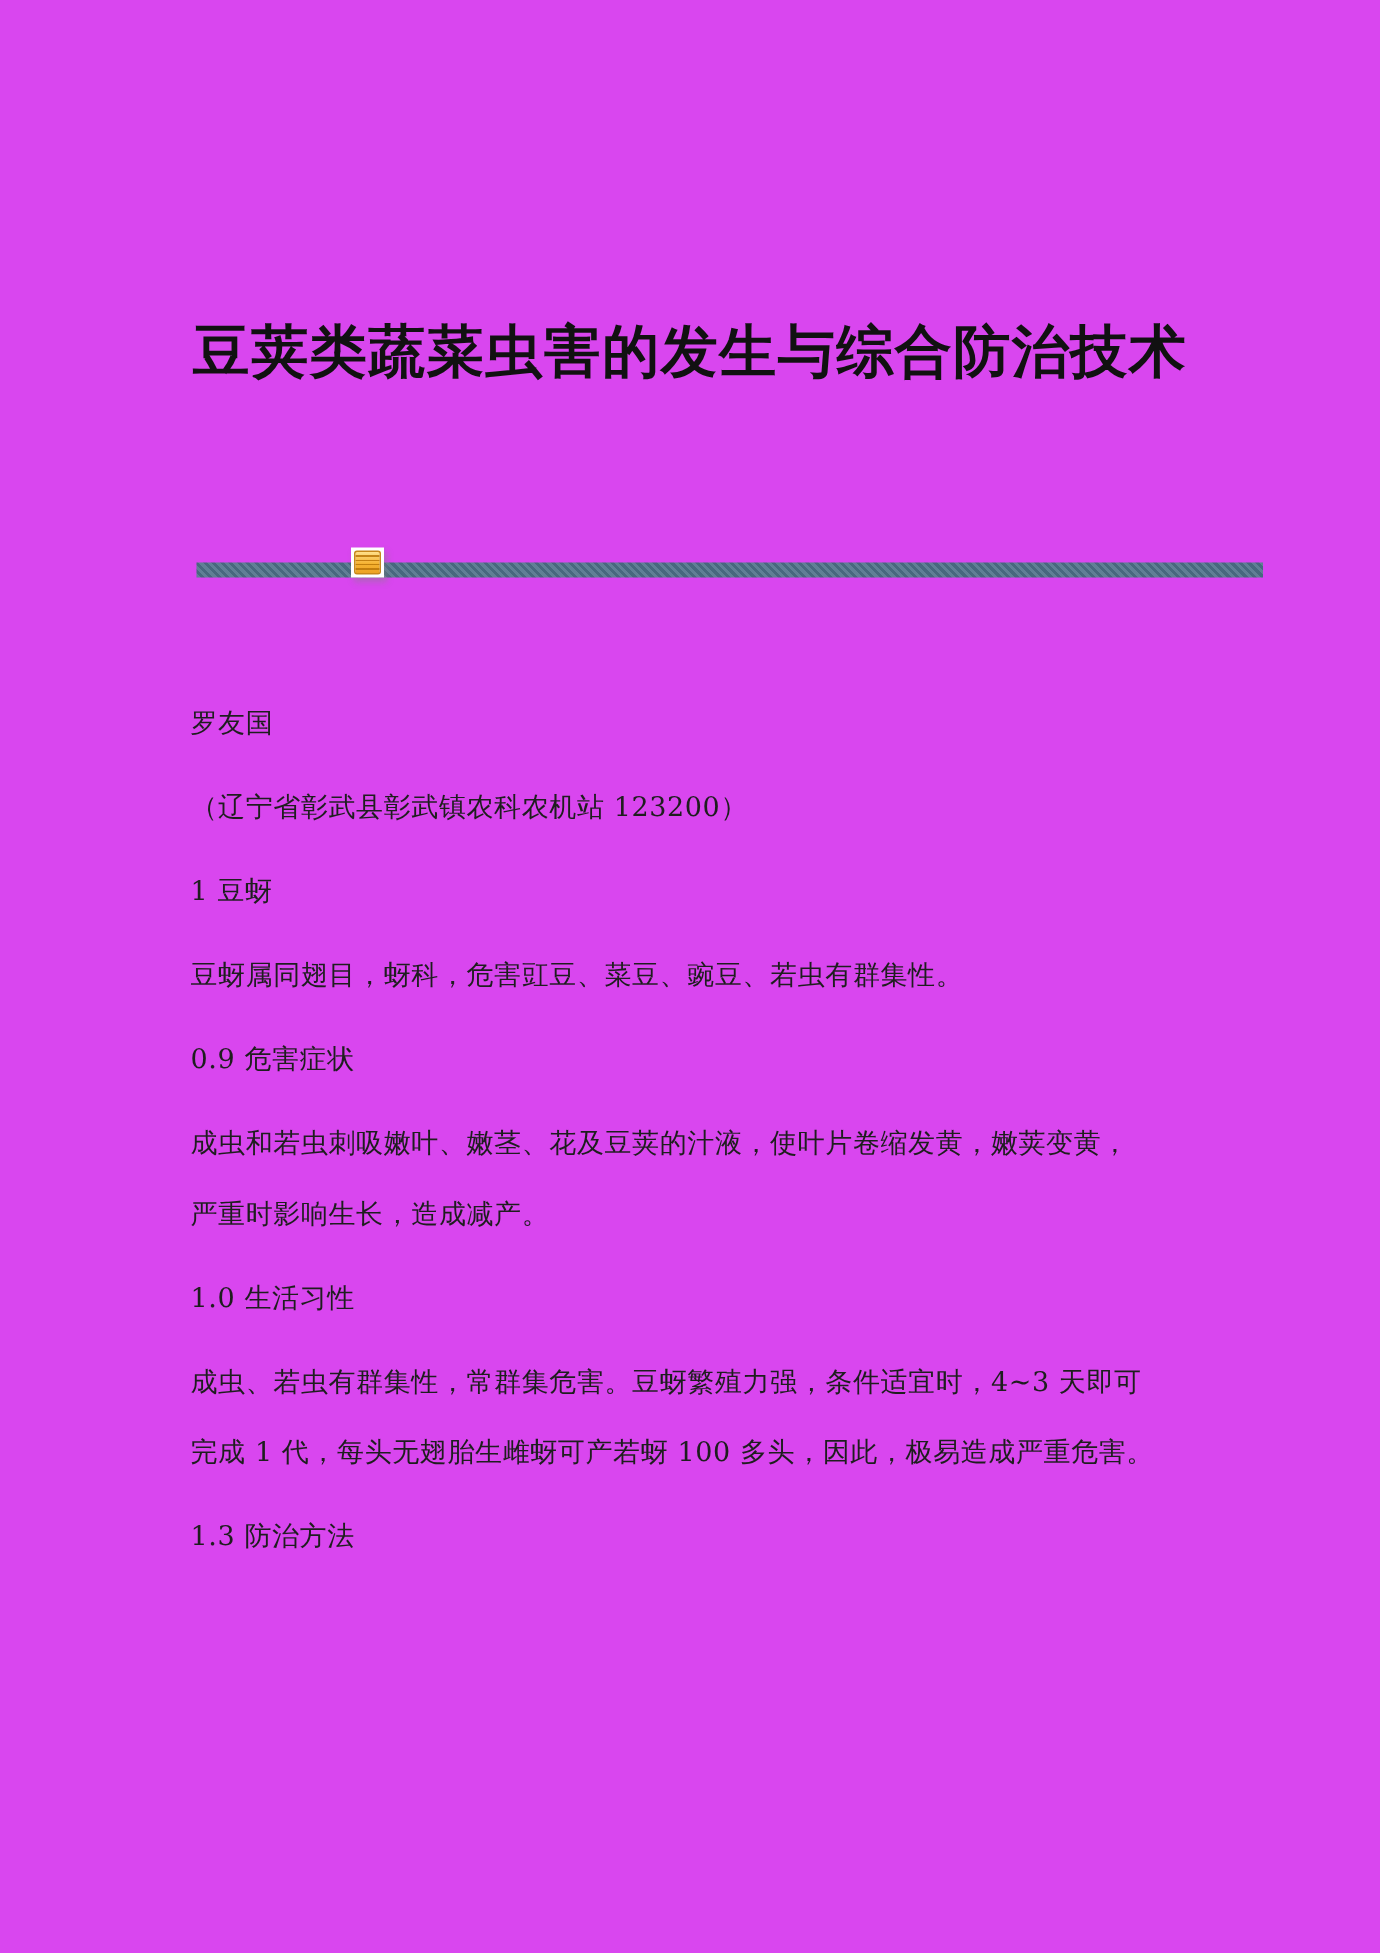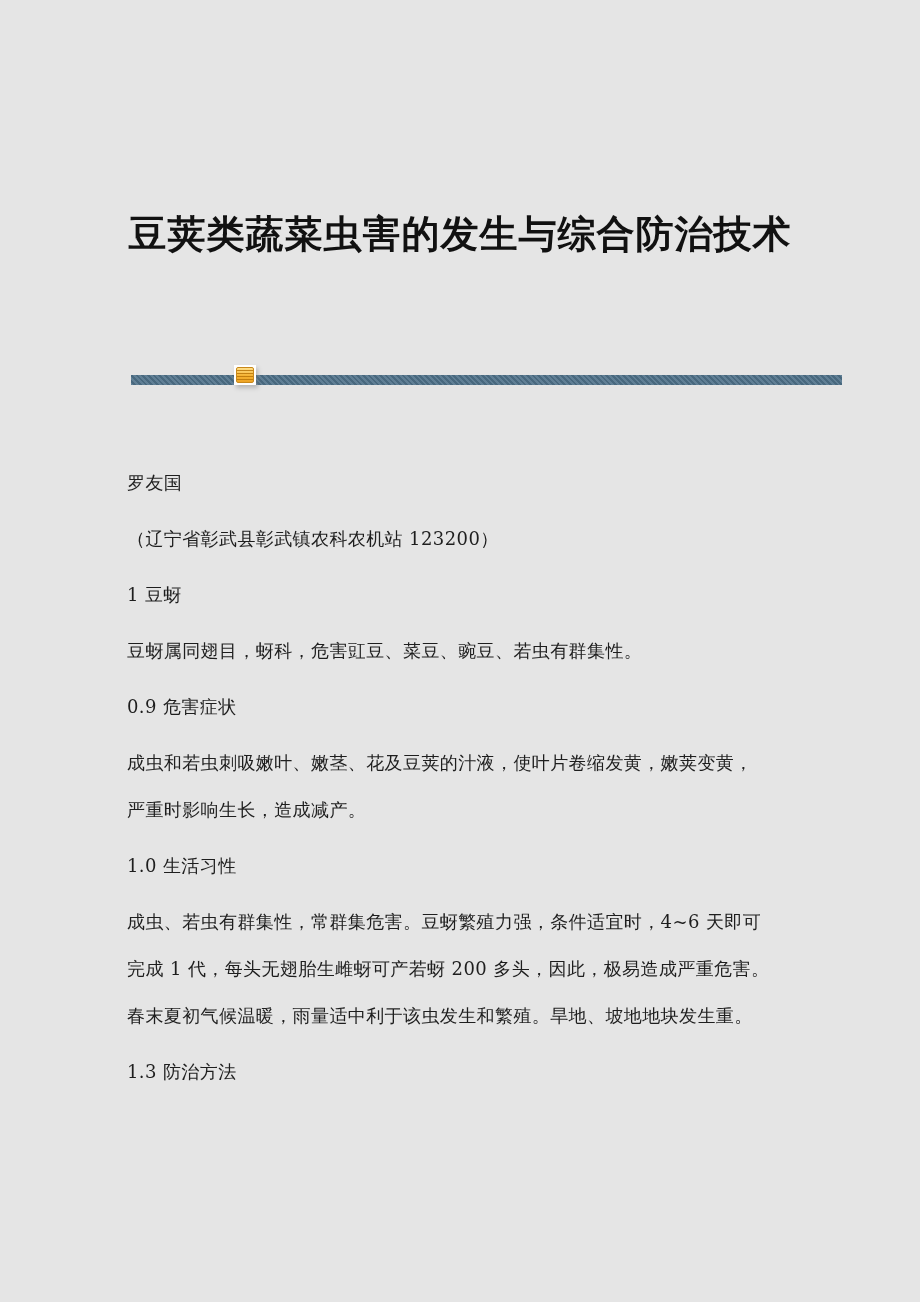--- a/index.html
+++ b/index.html
@@ -3,21 +3,21 @@
 <meta charset="utf-8">
 <style>
   * { margin:0; padding:0; box-sizing:border-box; }
   html,body { background:#ffffff; }
   body {
     width:920px; height:1302px; overflow:hidden;
     font-family:"DejaVu Serif","Liberation Serif",serif;
   }
   .page {
     position:relative; width:920px; height:1302px;
-    background:#e5e5e5; color:#1e1e1e;
+    background:#d946ef; color:#1e1e1e;
   }
   .title {
     padding-top:206px;
     font-size:38px; font-weight:700; line-height:56px;
     text-align:center; letter-spacing:1px; color:#111;
     white-space:nowrap;
   }
   .divider {
     position:relative;
     margin:113px 0 0 131px;
@@ -92,23 +92,22 @@
     <p class="para">
       <span class="line">成虫和若虫刺吸嫩叶、嫩茎、花及豆荚的汁液，使叶片卷缩发黄，嫩荚变黄，</span>
       <span class="line">严重时影响生长，造成减产。</span>
     </p>
 
     <p class="para">
       <span class="line">1.0 生活习性</span>
     </p>
 
     <p class="para">
-      <span class="line">成虫、若虫有群集性，常群集危害。豆蚜繁殖力强，条件适宜时，4~6 天即可</span>
-      <span class="line">完成 1 代，每头无翅胎生雌蚜可产若蚜 200 多头，因此，极易造成严重危害。</span>
-      <span class="line">春末夏初气候温暖，雨量适中利于该虫发生和繁殖。旱地、坡地地块发生重。</span>
+      <span class="line">成虫、若虫有群集性，常群集危害。豆蚜繁殖力强，条件适宜时，4~3 天即可</span>
+      <span class="line">完成 1 代，每头无翅胎生雌蚜可产若蚜 100 多头，因此，极易造成严重危害。</span>
     </p>
 
     <p class="para">
       <span class="line">1.3 防治方法</span>
     </p>
 
   </div>
 </div>
 
 </body></html>

